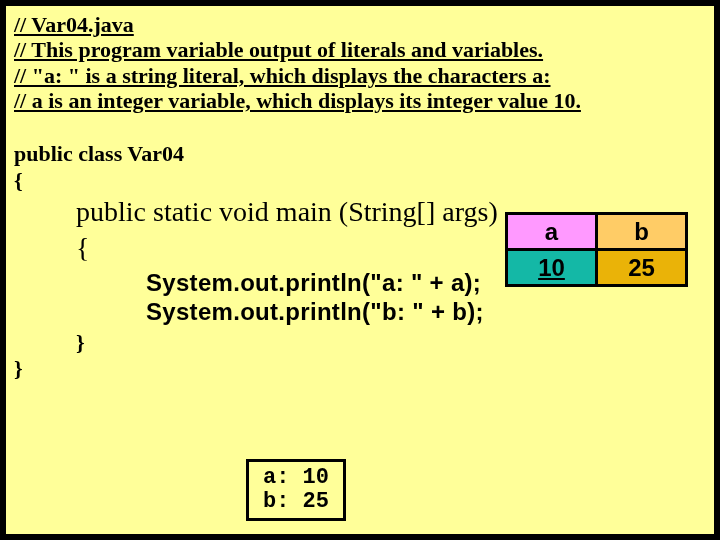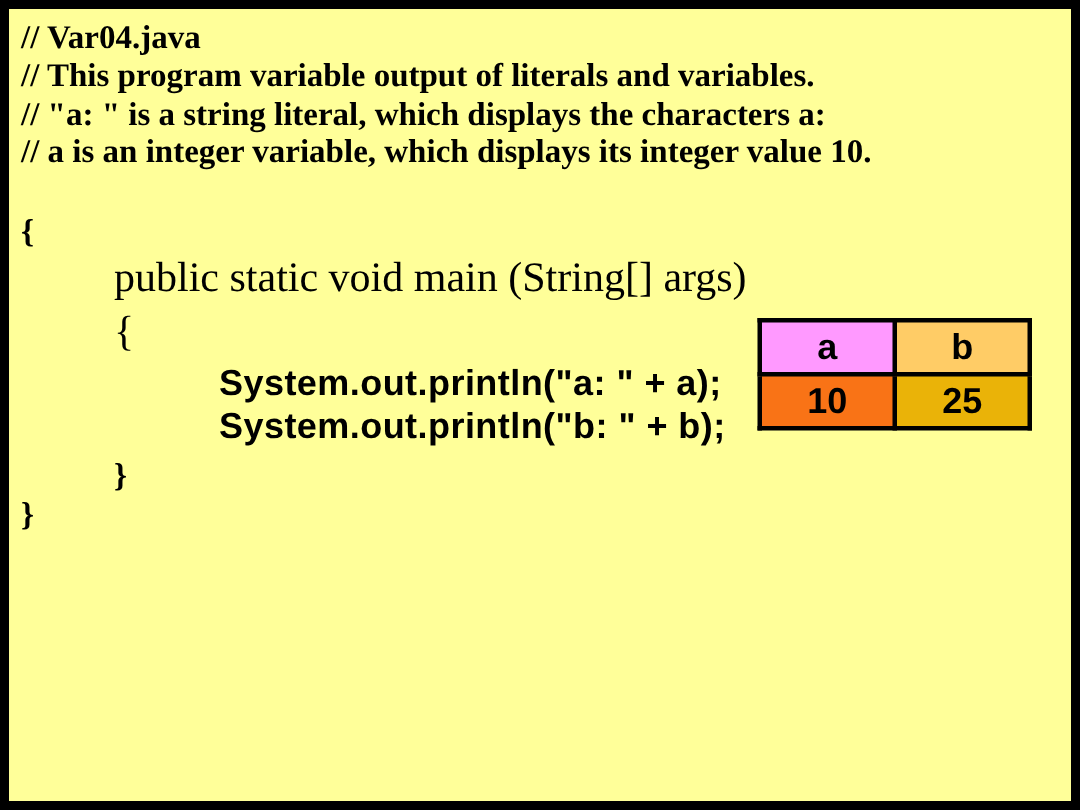--- a/index.html
+++ b/index.html
@@ -17,20 +17,21 @@
     width: 712px;
     height: 532px;
     background: #ffff99;
     border: 2px solid #000;
   }
   .comments {
     padding: 6px 8px 0 8px;
     font-size: 22px;
     font-weight: bold;
     line-height: 1.15;
+    text-decoration: underline;
   }
   .class-decl {
     padding: 28px 8px 0 8px;
     font-size: 22px;
     font-weight: bold;
     line-height: 1.2;
   }
   .main-sig {
     padding: 0 8px 0 70px;
     font-size: 28px;
@@ -72,21 +73,21 @@
     border: 3px solid #000;
     width: 90px;
     height: 36px;
     text-align: center;
     font-family: Arial, sans-serif;
     font-size: 24px;
     font-weight: bold;
   }
   .hdr-a { background: #ff99ff; }
   .hdr-b { background: #ffcc66; }
-  .val-a { background: #f97316; }
+  .val-a { background: #14b8a6; text-decoration: underline; }
   .val-b { background: #eab308; }
 
   .output-box {
     position: absolute;
     top: 453px;
     left: 240px;
     border: 3px solid #000;
     background: #ffff99;
     padding: 4px 14px;
     font-family: "Courier New", monospace;
@@ -102,20 +103,21 @@
 <div class="slide">
 
   <div class="comments">
     <div>// Var04.java</div>
     <div>// This program variable output of literals and variables.</div>
     <div>// "a: " is a string literal, which displays the characters a:</div>
     <div>// a is an integer variable, which displays its integer value 10.</div>
   </div>
 
   <div class="class-decl">
+    <div>public class Var04</div>
     <div>{</div>
   </div>
 
   <div class="main-sig">
     <div>public static void main (String[] args)</div>
     <div>{</div>
   </div>
 
 
   <div class="print-lines">
@@ -132,14 +134,16 @@
       <td class="hdr-a">a</td>
       <td class="hdr-b">b</td>
     </tr>
     <tr>
       <td class="val-a">10</td>
       <td class="val-b">25</td>
     </tr>
   </tbody>
     </table>
 
+  <div class="output-box"><span>a: 10</span>
+<span>b: 25</span></div>
 
 </div>
 
 </body></html>

